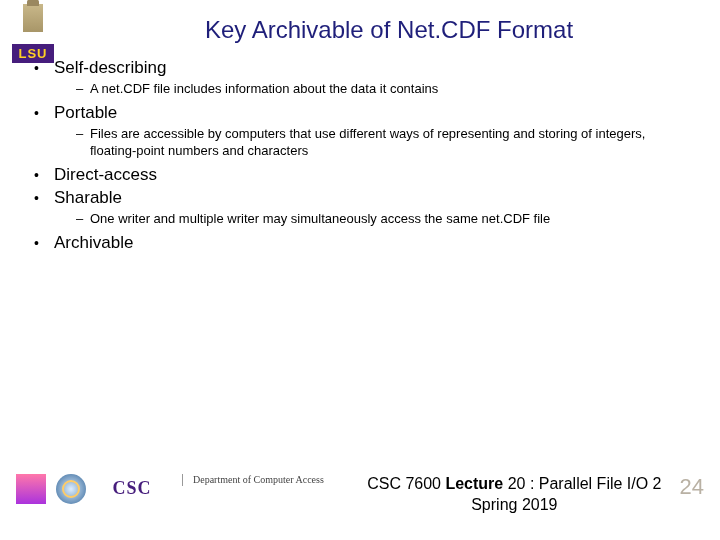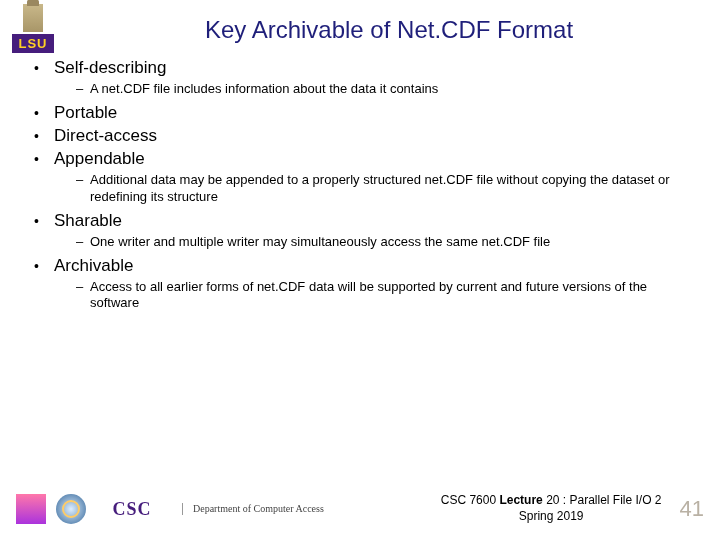--- a/index.html
+++ b/index.html
@@ -1,78 +1,75 @@
 <!DOCTYPE html>
 <html><head>
 <meta charset="utf-8">
 <style>
 *{margin:0;padding:0;box-sizing:border-box}
 body{width:720px;height:540px;background:#fff;font-family:Arial,sans-serif;position:relative;overflow:hidden}
 .logo{position:absolute;top:4px;left:12px;width:42px;height:56px}
 .tower{width:20px;height:28px;background:linear-gradient(#c9b88a,#a89668);margin:0 auto;position:relative}
 .tower:before{content:"";position:absolute;top:-6px;left:4px;width:12px;height:8px;background:#9a8860;border-radius:50% 50% 0 0}
-.lsu{background:#461d7c;color:#fdd023;font-weight:bold;font-size:13px;text-align:center;padding:2px 4px;margin-top:2px;letter-spacing:1px}
+.lsu{background:#461d7c;color:#fdd023;font-weight:bold;font-size:13px;text-align:center;padding:2px 4px;margin-top:12px;letter-spacing:1px}
 .title{color:#1f1f7a;font-size:24px;text-align:center;padding:16px 0 14px 58px;font-weight:400}
 .content{padding:0 30px 0 34px}
 ul.main{list-style:none}
 ul.main>li{margin-bottom:3px}
 ul.main>li:before{content:"•";display:inline-block;width:20px;font-size:14px;vertical-align:top;margin-top:2px}
 .term{font-size:17px;display:inline}
 ul.sub{list-style:none;padding:3px 0 3px 42px}
 ul.sub>li{font-size:13px;line-height:1.25;position:relative;padding-left:14px}
 ul.sub>li:before{content:"–";position:absolute;left:0}
-.footer{position:absolute;bottom:8px;left:0;right:0;height:46px;display:flex;align-items:center;padding:0 16px}
+.footer{position:absolute;bottom:20px;left:0;right:0;height:46px;display:flex;align-items:flex-start;padding:0 16px}
 .flogo{margin-right:10px;display:flex;align-items:center;justify-content:center}
 .cct{width:30px;height:30px;background:linear-gradient(#f7a,#a3d)}
 .nsf{width:30px;height:30px;background:radial-gradient(#def,#369);border-radius:50%;position:relative}
 .nsf:after{content:"";position:absolute;inset:6px;border:2px solid #fc6;border-radius:50%}
 .csc{width:72px;height:28px;font:bold 18px Georgia;color:#461d7c;letter-spacing:1px}
 .dept{font:10px Georgia;color:#444;text-align:center;border-left:1px solid #999;padding-left:10px;margin-left:4px;line-height:1.2}
 .spacer{flex:1}
-.lecture{font-size:12px;text-align:center;line-height:1.3;margin-right:18px}
+.lecture{font-size:16px;text-align:center;line-height:1.3;margin-right:18px}
 .lecture b{font-weight:bold}
 .pagenum{font-size:22px;color:#b9b1a4}
 </style>
 </head>
 <body>
 
 <div class="logo">
   <div class="tower"></div>
   <div class="lsu">LSU</div>
 </div>
 
 <h1 class="title">Key Archivable of Net.CDF Format</h1>
 
 <div class="content">
   <ul class="main" id="main-list">
       <li><span class="term">Self-describing</span><ul class="sub">
           <li>A net.CDF file includes information about the data it contains</li>
         </ul></li>
-      <li><span class="term">Portable</span></li>
+      <li><span class="term">Portable</span><ul class="sub">
+          <li>Files are accessible by computers that use different ways of representing and storing of integers, floating-point numbers and characters</li>
+        </ul></li>
       <li><span class="term">Direct-access</span></li>
-      <li><span class="term">Appendable</span><ul class="sub">
-          <li>Additional data may be appended to a properly structured net.CDF file without copying the dataset or redefining its structure</li>
-        </ul></li>
       <li><span class="term">Sharable</span><ul class="sub">
           <li>One writer and multiple writer may simultaneously access the same net.CDF file</li>
         </ul></li>
-      <li><span class="term">Archivable</span><ul class="sub">
-          <li>Access to all earlier forms of net.CDF data will be supported by current and future versions of the software</li>
-        </ul></li>
+      <li><span class="term">Archivable</span></li>
     </ul>
 </div>
 
 <div class="footer">
   <div class="flogo cct"></div>
   <div class="flogo nsf"></div>
   <div class="flogo csc">CSC</div>
   <div class="dept">
     <div>Department of Computer Access</div>
   </div>
   <div class="spacer"></div>
   <div class="lecture">
     <div>
       <span>CSC 7600 </span><b>Lecture</b><span> 20 : Parallel File I/O 2</span>
     </div>
     <div>Spring 2019</div>
   </div>
-  <div class="pagenum">41</div>
+  <div class="pagenum">24</div>
 </div>
 
 </body></html>

